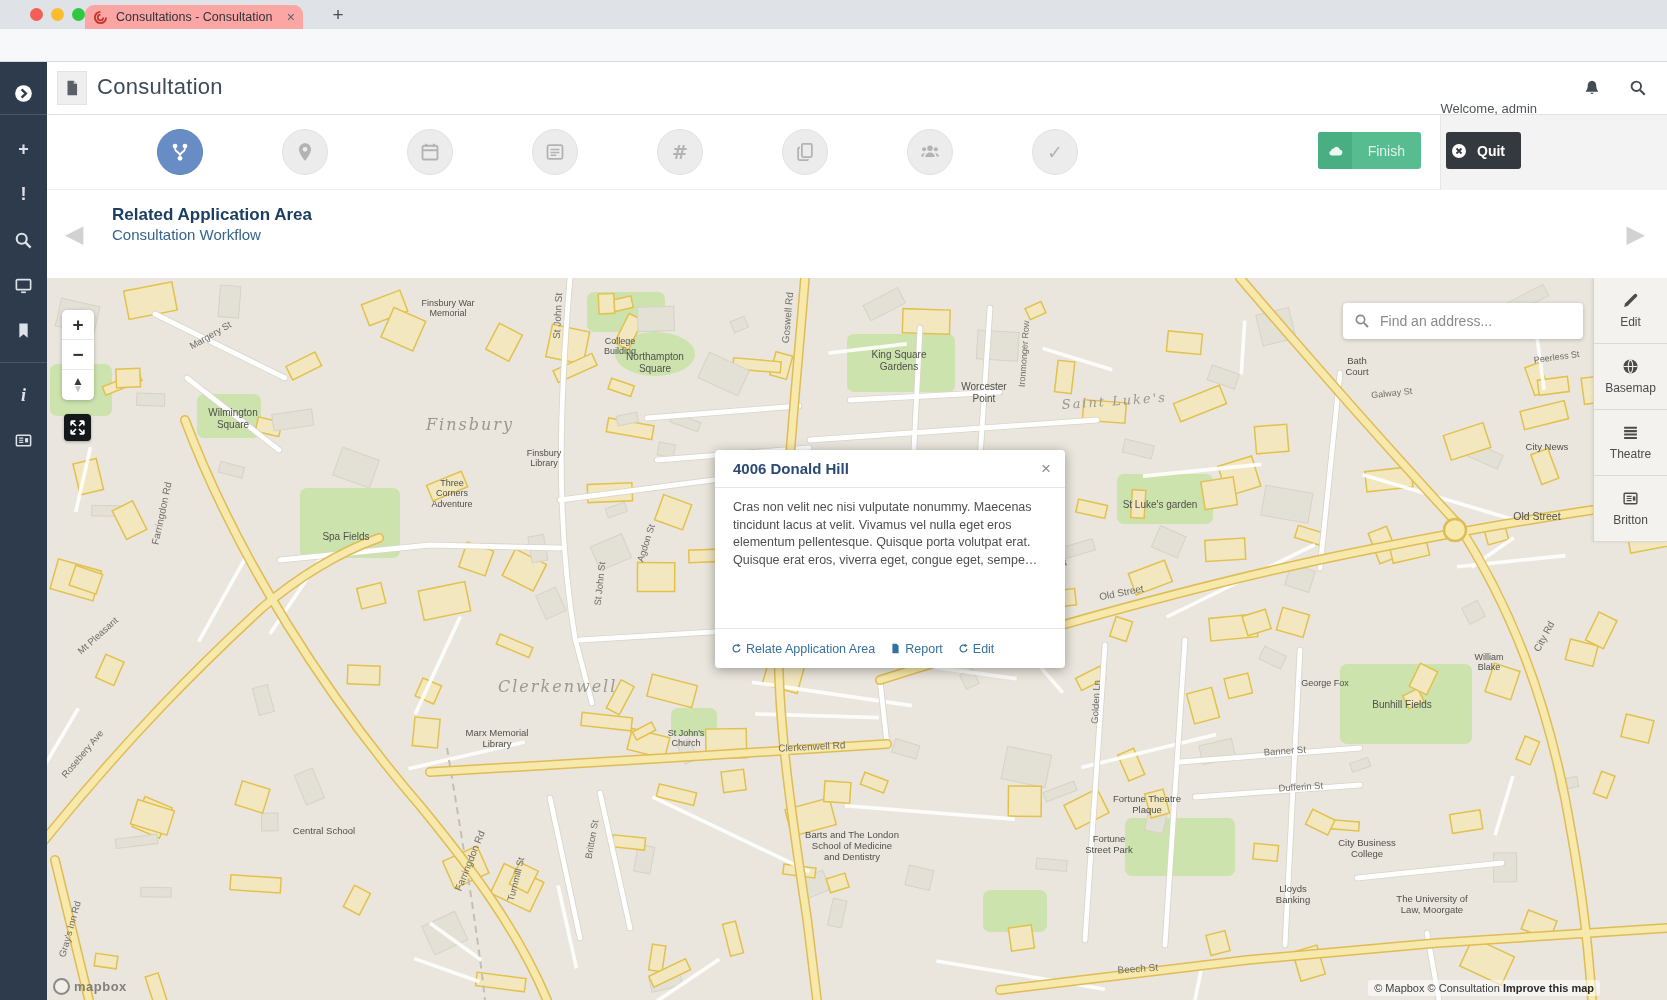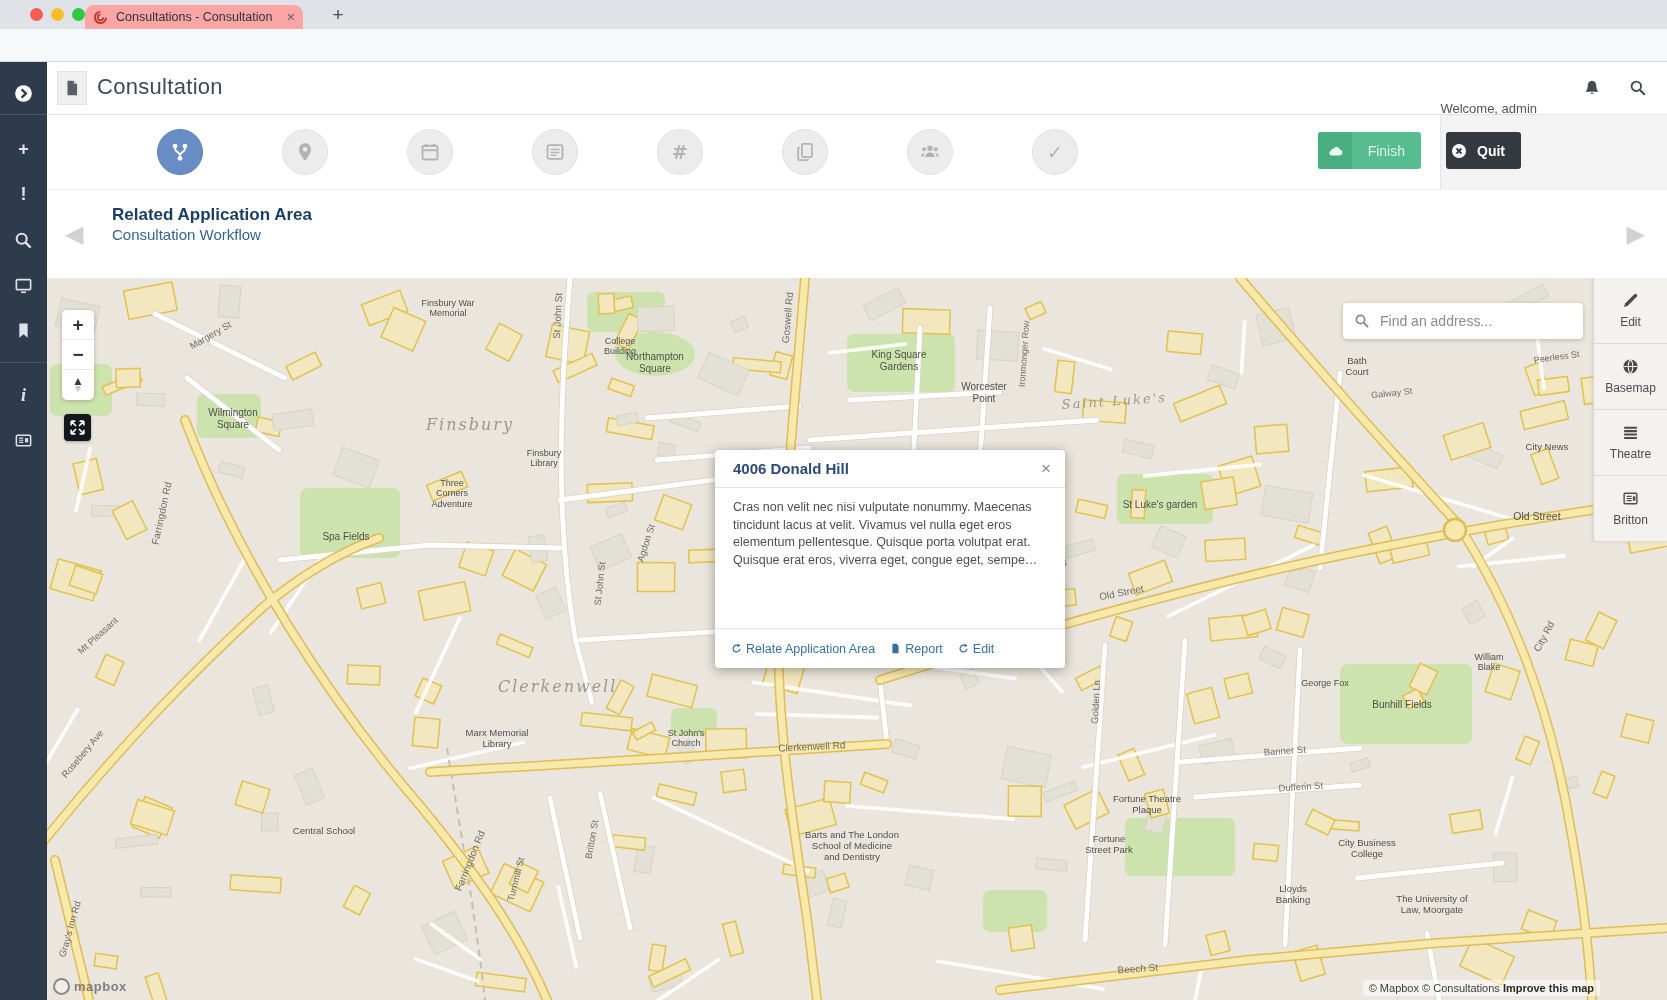--- a/index.html
+++ b/index.html
@@ -854,18 +854,18 @@
           </a>
         </div>
     </div>
 
     <div id="mapbox-logo">
       <span class="mb-circle"></span>
       <span class="mb-text">mapbox</span>
     </div>
     <div id="map-attribution">
       <span>© Mapbox</span>
-      <span>© Consultations</span>
+      <span>© Consultation</span>
       <span class="attr-bold">Improve this map</span>
     </div>
   </div>
 
 </div>
 
 </body></html>

